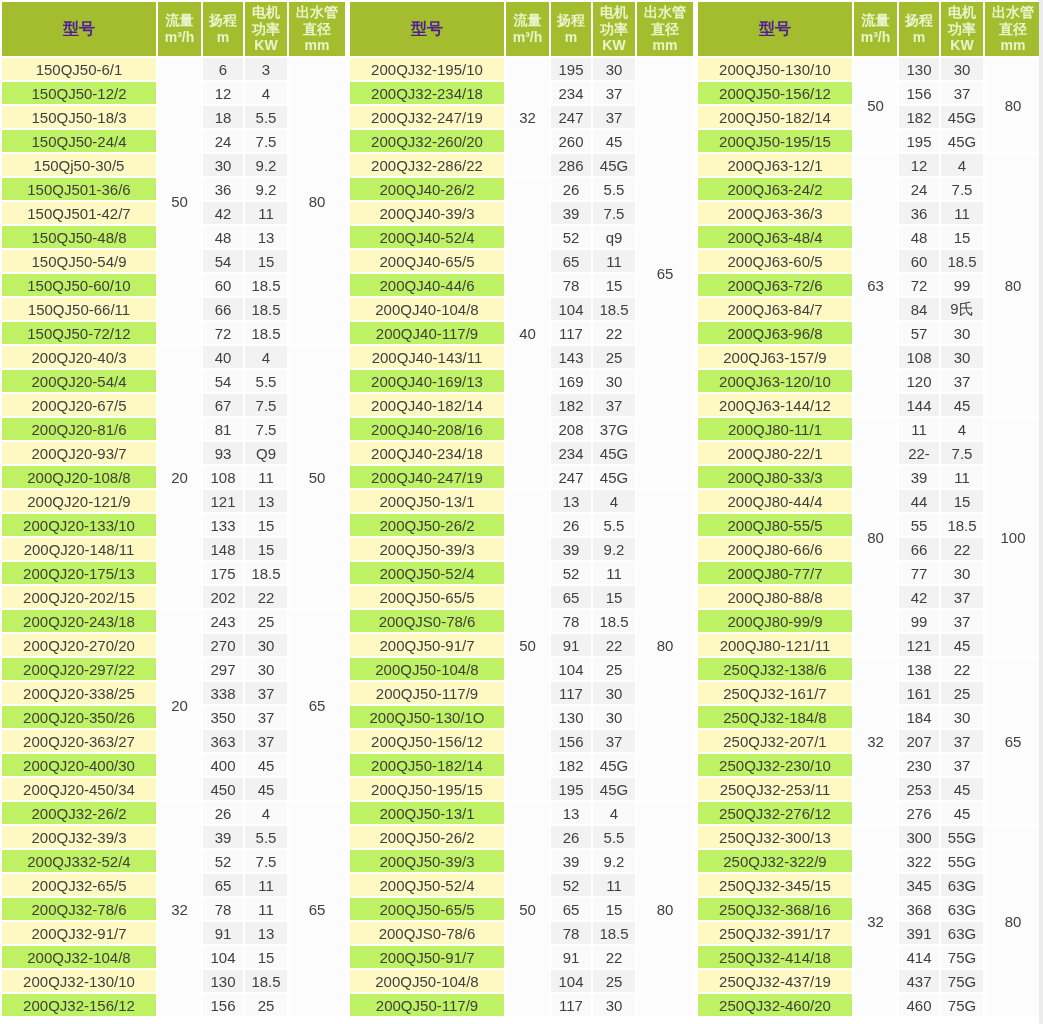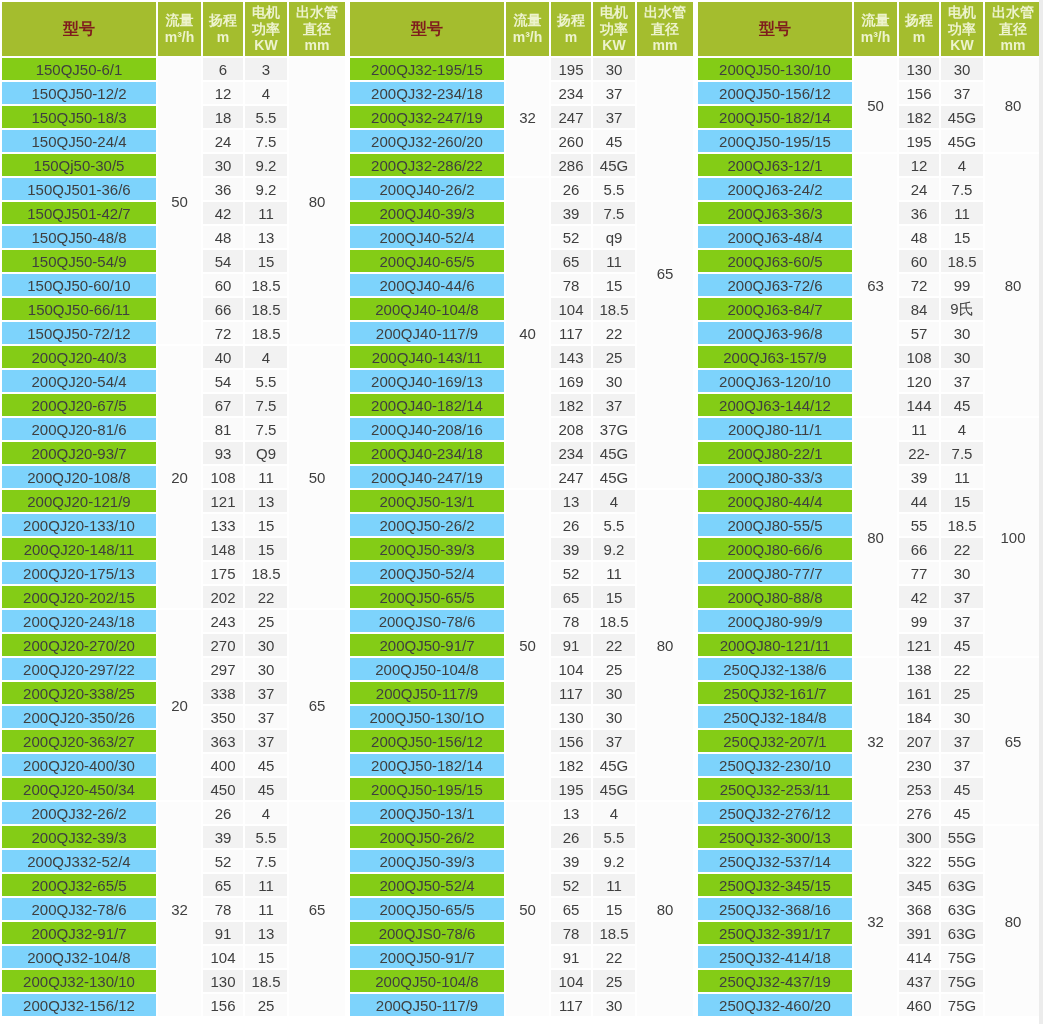--- a/index.html
+++ b/index.html
@@ -32,35 +32,35 @@
     font-size:14px;
     font-weight:bold;
     height:54px;
     line-height:1.2;
     white-space:pre-line;
     text-align:center;
     vertical-align:middle;
     padding:0;
   }
   th.model-h{
-    color:#7f1d1d;
+    color:#4c1d95;
     font-size:16px;
   }
   td{
     height:22px;
     text-align:center;
     vertical-align:middle;
     font-size:15px;
     color:#3f3f3f;
     padding:0;
     white-space:nowrap;
     overflow:hidden;
   }
-  td.model.a{background:#84cc16;}
-  td.model.b{background:#7dd3fc;}
+  td.model.a{background:#fef9c3;}
+  td.model.b{background:#bef264;}
   td.num.a{background:#f2f2f2;}
   td.num.b{background:#fafafa;}
   td.merged{background:#fcfcfc;}
   .right-strip{
     position:absolute;top:0;right:0;width:4px;height:1024px;
     background:#ececec;
   }
 </style>
 </head>
 <body>
@@ -320,21 +320,21 @@
         <th>电机
 功率
 KW</th>
         <th>出水管
 直径
 mm</th>
       </tr>
     </thead>
     <tbody>
         <tr>
-          <td class="model a">200QJ32-195/15</td>
+          <td class="model a">200QJ32-195/10</td>
           <td class="merged" rowspan="5">32</td>
           <td class="num a">195</td>
           <td class="num a">30</td>
           <td class="merged" rowspan="18">65</td>
         </tr>
         <tr>
           <td class="model b">200QJ32-234/18</td>
           <td class="num b">234</td>
           <td class="num b">37</td>
         </tr>
@@ -729,21 +729,21 @@
           <td class="num b">45</td>
         </tr>
         <tr>
           <td class="model a">250QJ32-300/13</td>
           <td class="merged" rowspan="8">32</td>
           <td class="num a">300</td>
           <td class="num a">55G</td>
           <td class="merged" rowspan="8">80</td>
         </tr>
         <tr>
-          <td class="model b">250QJ32-537/14</td>
+          <td class="model b">250QJ32-322/9</td>
           <td class="num b">322</td>
           <td class="num b">55G</td>
         </tr>
         <tr>
           <td class="model a">250QJ32-345/15</td>
           <td class="num a">345</td>
           <td class="num a">63G</td>
         </tr>
         <tr>
           <td class="model b">250QJ32-368/16</td>

